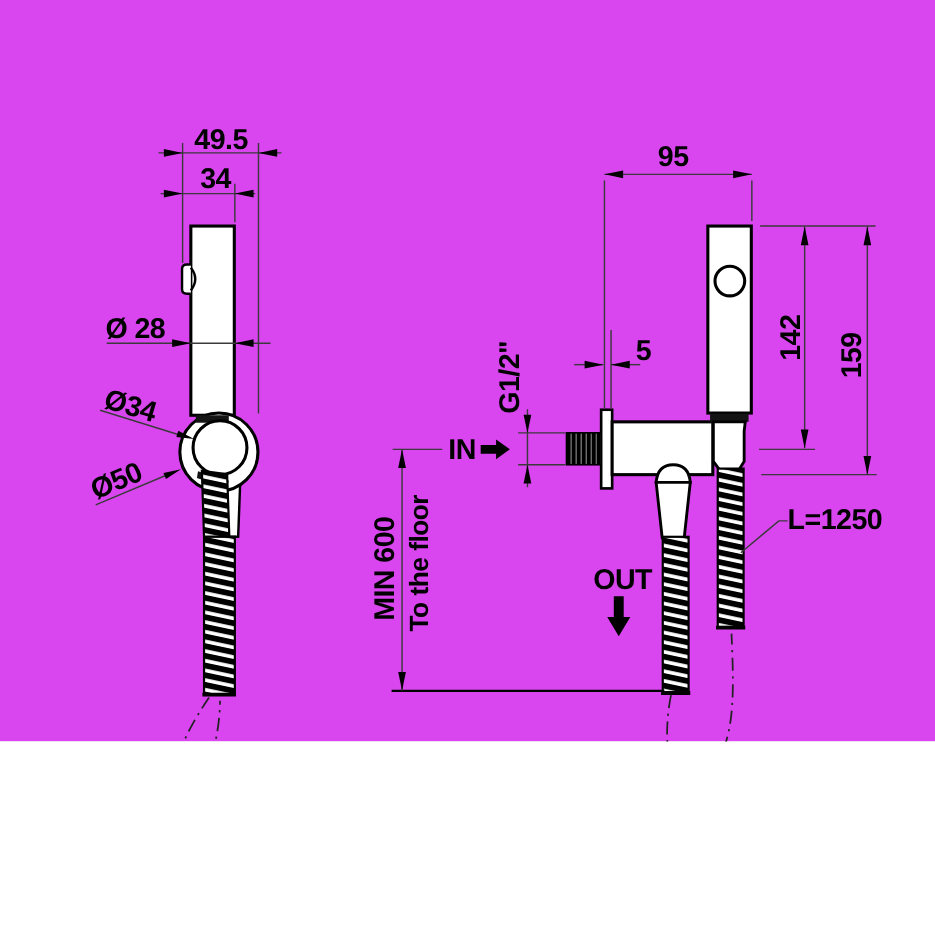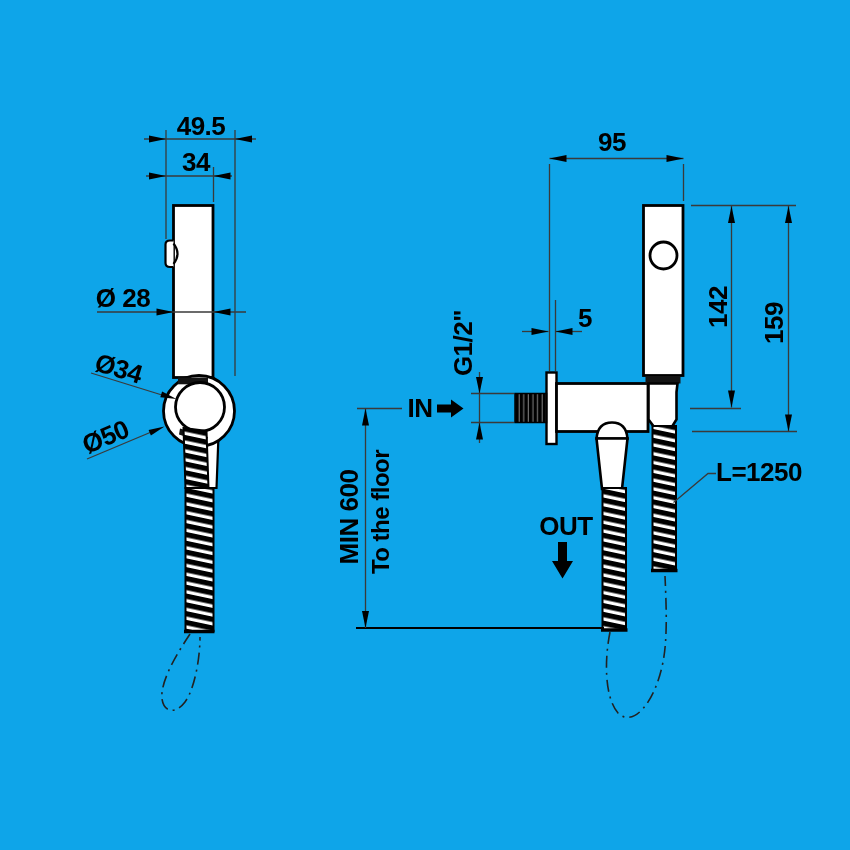--- a/index.html
+++ b/index.html
@@ -1,16 +1,16 @@
 <!DOCTYPE html>
 <html><head>
 <meta charset="utf-8">
 <style>
   html,body{margin:0;padding:0;background:#ffffff;}
-  .stage{width:850px;height:850px;background:#0ea5e9;position:relative;font-family:"Liberation Sans",sans-serif;}
+  .stage{width:850px;height:674px;background:#d946ef;position:relative;font-family:"Liberation Sans",sans-serif;}
   svg{display:block;}
   .dimtxt{font-family:"Liberation Sans",sans-serif;font-weight:bold;font-size:26px;fill:#000;letter-spacing:-0.5px;}
   .dimtxt-sm{font-family:"Liberation Sans",sans-serif;font-weight:bold;font-size:24px;fill:#000;letter-spacing:-0.5px;}
   .thin{stroke:#3a3a3a;stroke-width:1.3;fill:none;}
   .obj{stroke:#000;stroke-width:2.8;fill:#fff;}
   .obj2{stroke:#000;stroke-width:2.2;fill:#fff;}
   .arrow{fill:#000;stroke:none;}
   .phantom{stroke:#222;stroke-width:1.6;fill:none;stroke-dasharray:12 5 2 5;}
 </style>
 </head>

